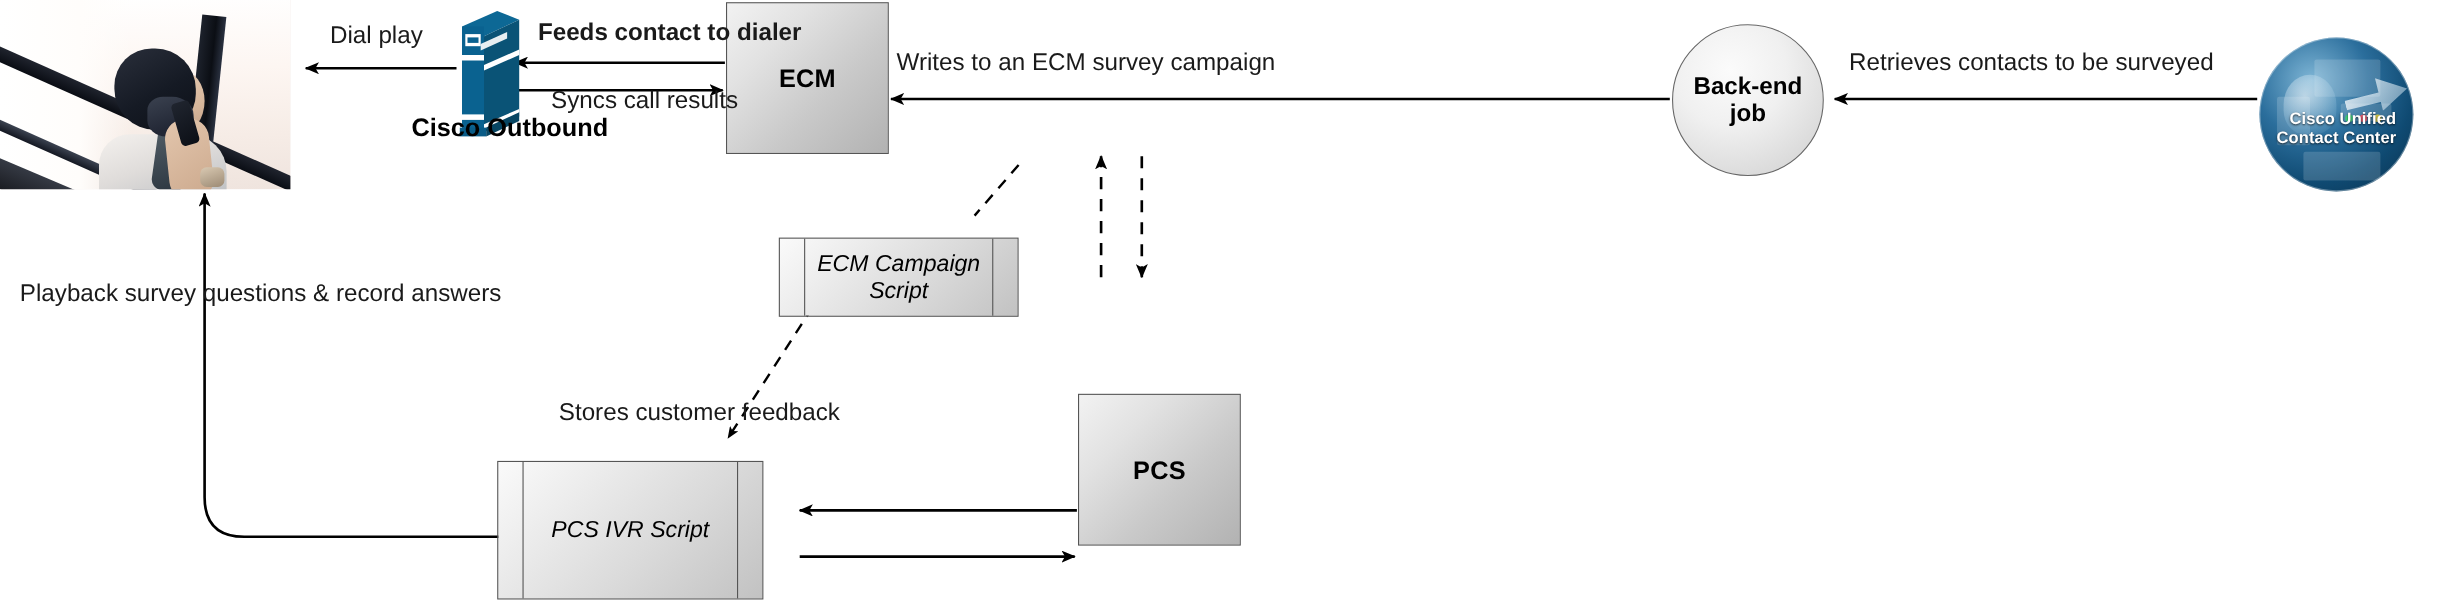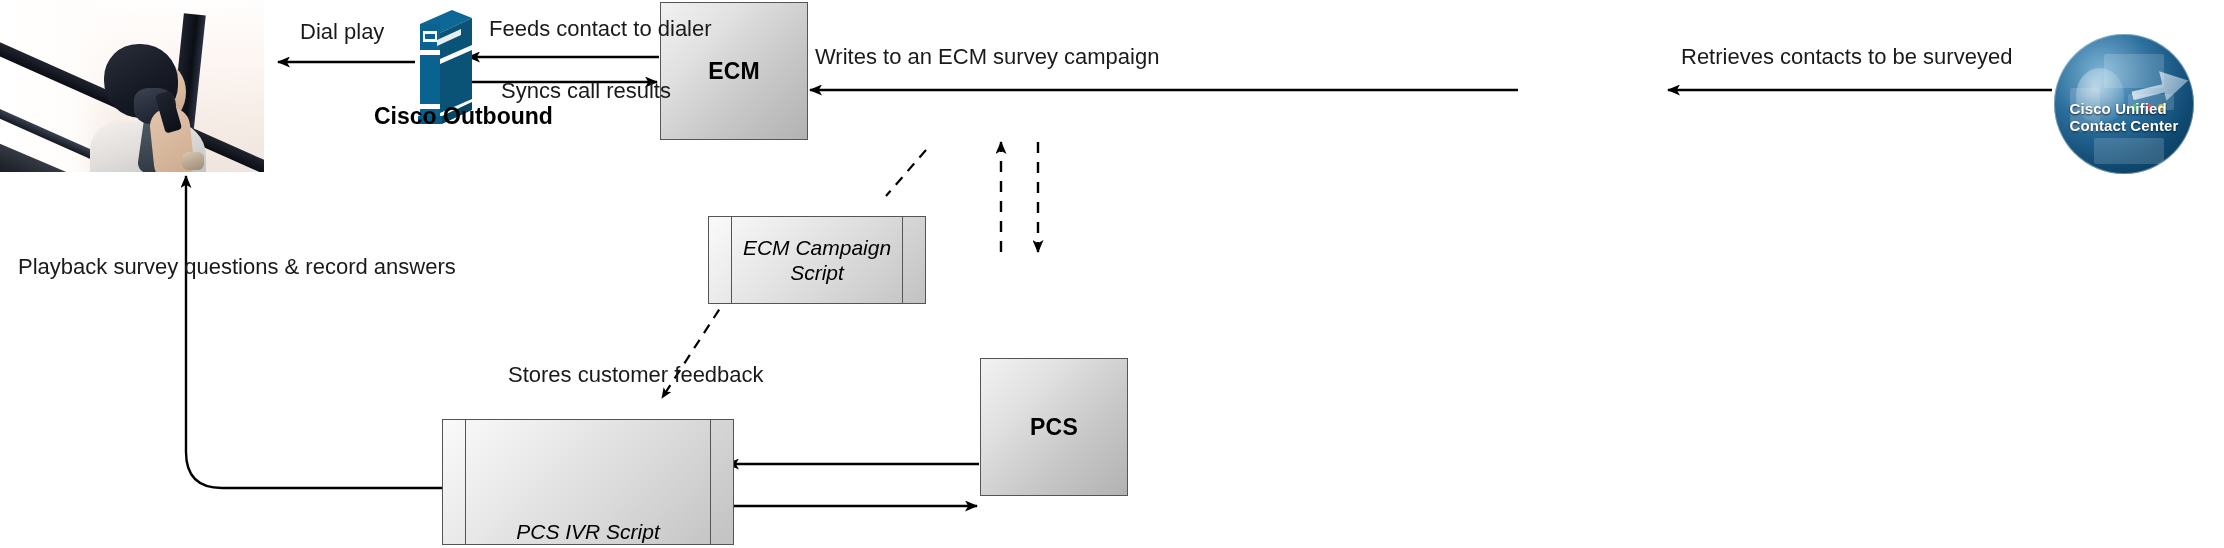--- a/index.html
+++ b/index.html
@@ -229,21 +229,21 @@
   }
   .cisco-badge .dots { position: absolute; left: 78px; top: 70px; display: flex; gap: 6px; }
   .cisco-badge .dots i { width: 7px; height: 7px; border-radius: 50%; display: block; }
   .cisco-badge .logo-text {
     position: relative;
     z-index: 5;
     color: #ffffff;
     font-weight: bold;
     font-size: 15px;
     line-height: 1.14;
-    text-align: left;
+    text-align: right;
     text-shadow: 0 1px 2px rgba(0,0,0,.75);
     letter-spacing: .1px;
     padding-top: 26px;
   }
 </style>
 </head>
 <body>
 
 <div id="stage">
 
@@ -324,57 +324,63 @@
       <rect x="4" y="110" width="24" height="8" fill="#0a5c87"></rect>
       <polygon points="28,118 58,104 58,96 28,110" fill="#084663"></polygon>
     </svg>
   </div>
   <div class="caption" style="left:374px; top:103px;">Cisco Outbound</div>
 
   <div class="node rect-node" style="left:660px; top:2px; width:148px; height:138px;">
     <span>ECM</span>
   </div>
 
+  <div class="node circle-node" style="left:1520px; top:22px; width:138px; height:138px;">
+    <div>
+      <div>Back-end</div>
+      <div>job</div>
+    </div>
+  </div>
 
   <div class="cisco-badge" style="left:2054px; top:34px; width:140px; height:140px;">
     <span class="panel p1"></span>
     <span class="panel p2"></span>
     <span class="panel p3"></span>
     <span class="panel p4"></span>
     <span class="agent"></span>
     <span class="arrow-swoosh"></span>
     <span class="dots">
       <i style="background:#3fd07a"></i>
         <i style="background:#e2556b"></i>
         <i style="background:#d0c34a"></i>
     </span>
     <div class="logo-text">
       <div>Cisco Unified</div>
       <div>Contact Center</div>
     </div>
   </div>
 
-  <div class="node proc-node" style="left:708px; top:216px; width:218px; height:88px;">
+  <div class="node proc-node" style="left:708px; top:216px; width:218px; height:72px;">
     <span class="proc-label">
       <span>ECM Campaign</span><br>
       <span>Script</span>
     </span>
   </div>
 
   <div class="node rect-node" style="left:980px; top:358px; width:148px; height:138px;">
     <span>PCS</span>
   </div>
 
-  <div class="node proc-node" style="left:442px; top:419px; width:292px; height:126px;align-items:flex-end;">
+  <div class="node proc-node" style="left:452px; top:419px; width:242px; height:126px;">
     <span class="proc-label">PCS IVR Script</span>
   </div>
 
   <div class="edge-label" style="left:300px; top:19px;">Dial play</div>
 
-  <div class="edge-label" style="left:489px; top:16px;">Feeds contact to dialer</div>
+  <div class="edge-label" style="left:489px; top:16px;font-weight:bold;">Feeds contact to dialer</div>
 
   <div class="edge-label" style="left:501px; top:78px;">Syncs call results</div>
 
   <div class="edge-label" style="left:815px; top:44px;">Writes to an ECM survey campaign</div>
 
   <div class="edge-label" style="left:1681px; top:44px;">Retrieves contacts to be surveyed</div>
 
 
 
   <div class="edge-label" style="left:508px; top:362px;text-align:right;">Stores customer feedback</div>

